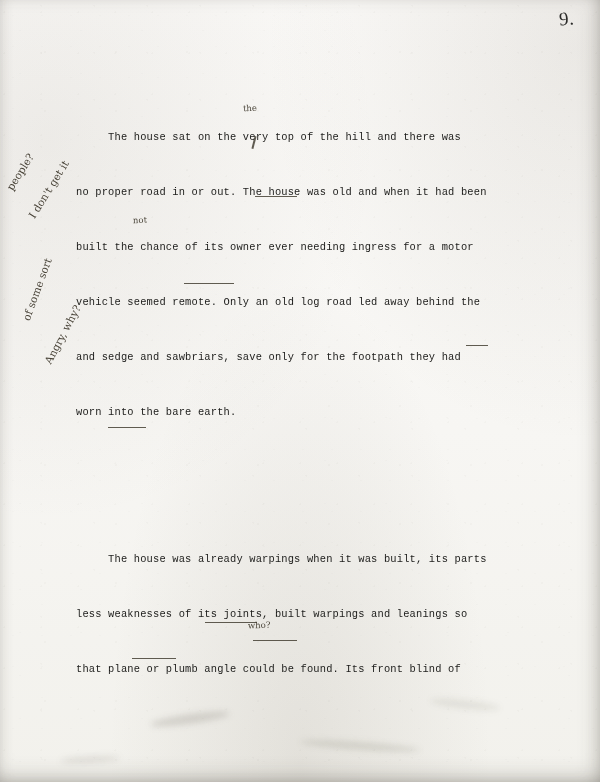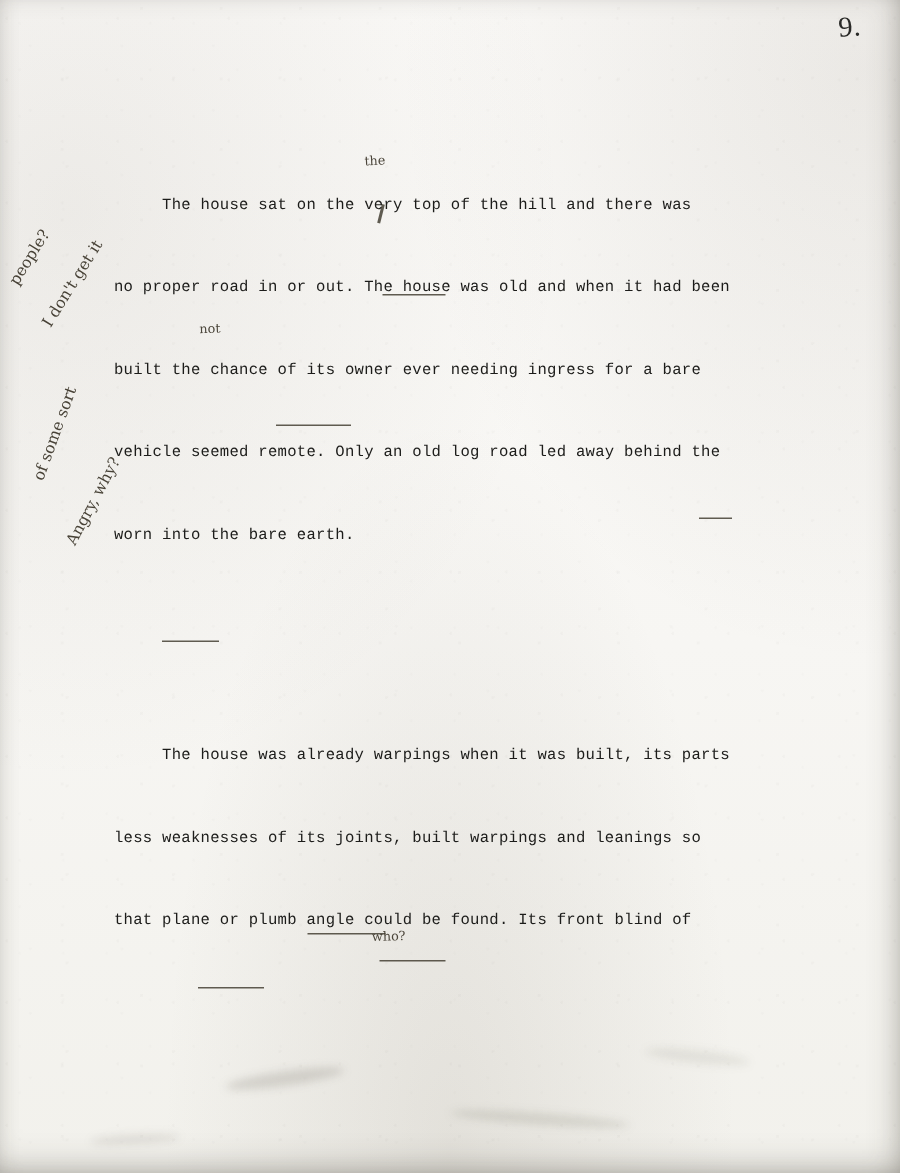--- a/index.html
+++ b/index.html
@@ -174,22 +174,23 @@
 
   <div id="grain"></div>
 
   <div id="page-number">9.</div>
 
   <div id="typescript">
 
     <p class="para">
       <span class="ln">     The house sat on the very top of the hill and there was</span>
       <span class="ln">no proper road in or out. The house was old and when it had been</span>
-      <span class="ln">built the chance of its owner ever needing ingress for a bare</span>
+      <span class="ln">built the chance of its owner ever needing ingress for a motor</span>
       <span class="ln">vehicle seemed remote. Only an old log road led away behind the</span>
+      <span class="ln">and sedge and sawbriars, save only for the footpath they had</span>
       <span class="ln">worn into the bare earth.</span>
     </p>
 
     <p class="para">
       <span class="ln">     The house was already warpings when it was built, its parts</span>
       <span class="ln">less weaknesses of its joints, built warpings and leanings so</span>
       <span class="ln">that plane or plumb angle could be found. Its front blind of</span>
       
       
       

